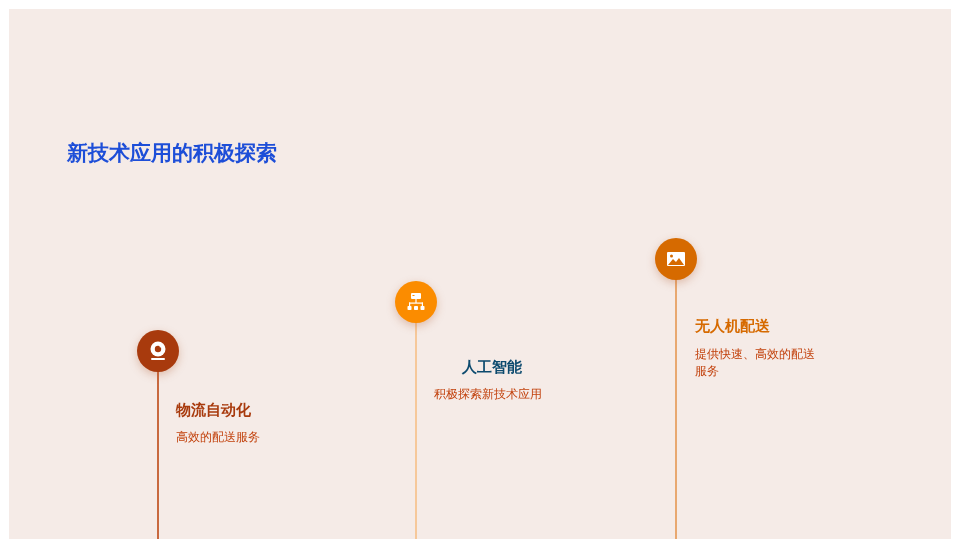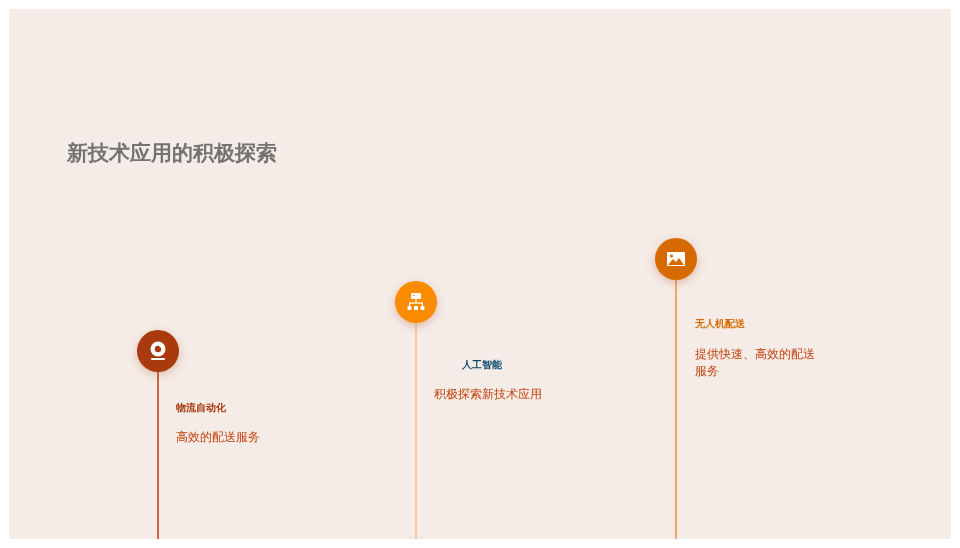--- a/index.html
+++ b/index.html
@@ -10,29 +10,29 @@
   .slide {
     position: absolute; left: 9px; top: 9px; width: 942px; height: 530px;
     background: #f5ebe7; overflow: hidden;
   }
   .title {
     position: absolute; left: 58px; top: 40px;
     font-size: 26px; font-weight: bold; color: #111; letter-spacing: 0px;
   }
   .subtitle {
     position: absolute; left: 58px; top: 130px;
-    font-size: 21px; font-weight: bold; color: #737373;
+    font-size: 21px; font-weight: bold; color: #1d4ed8;
   }
   .circle {
     position: absolute; width: 42px; height: 42px; border-radius: 50%;
     display: flex; align-items: center; justify-content: center;
     box-shadow: 0 3px 8px rgba(180,100,60,0.35);
   }
   .line { position: absolute; width: 1.5px; }
-  .node-title { position: absolute; font-size: 10px; font-weight: bold; white-space: nowrap; }
+  .node-title { position: absolute; font-size: 15px; font-weight: bold; white-space: nowrap; }
   .node-desc { position: absolute; font-size: 12px; color: #c2410c; line-height: 17px; }
 </style>
 </head>
 <body>
 
 <div class="slide">
   <div class="subtitle">新技术应用的积极探索</div>
 
   <div>
     <div class="line" style="left:148px; top:362px; height:170px; background:#c8693f;"></div>

